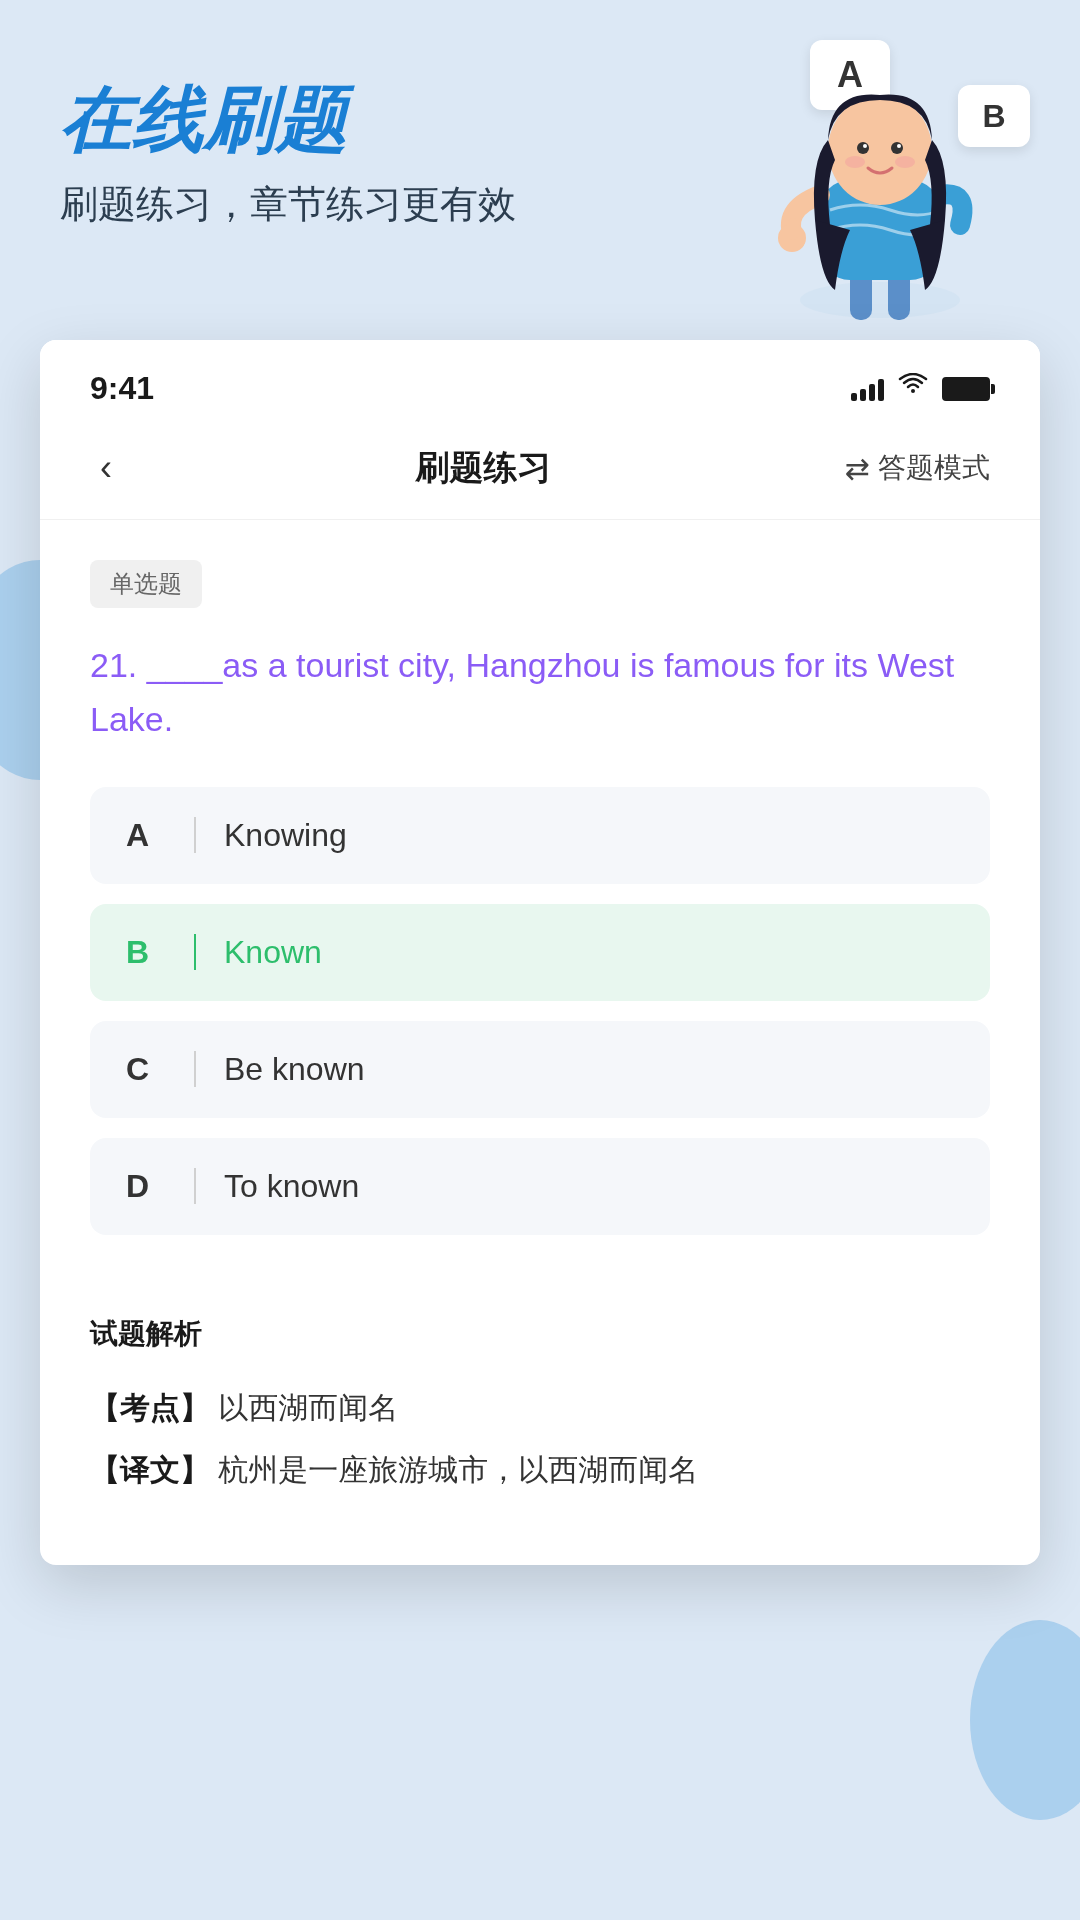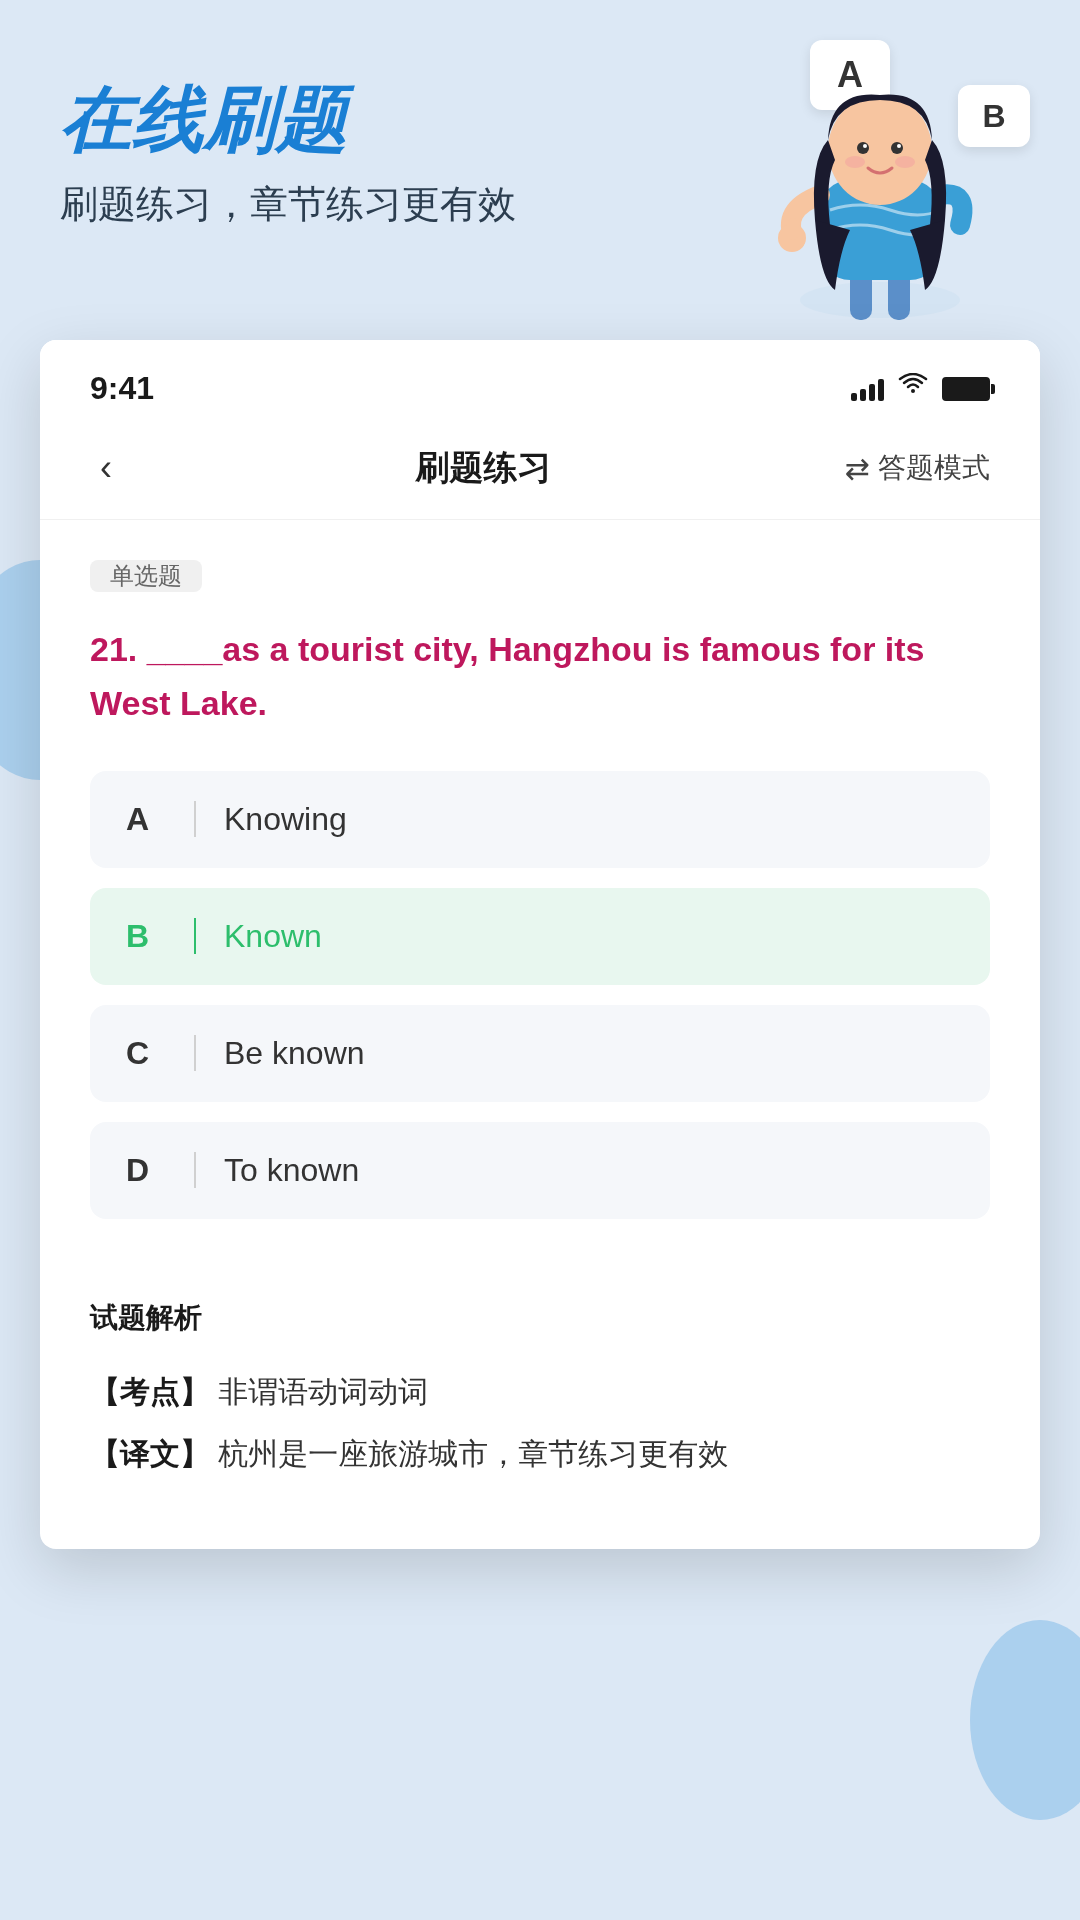--- a/index.html
+++ b/index.html
@@ -220,34 +220,34 @@
       font-size: 30px;
     }
 
     
     .question-area {
       padding: 40px 50px;
     }
 
     .question-type-badge {
       display: inline-block;
-      padding: 0 20px;
+      padding: 8px 20px;
       background: #f0f0f0;
       border-radius: 8px;
       font-size: 24px;
       color: #666;
       margin-bottom: 30px;
     }
 
     .question-text {
       font-size: 34px;
       line-height: 1.6;
-      color: #be185d;
+      color: #8b5cf6;
       margin-bottom: 40px;
-      font-weight: 700;
+      font-weight: 400;
     }
 
     
     .options-list {
       display: flex;
       flex-direction: column;
       gap: 20px;
     }
 
     .option-item {
@@ -447,21 +447,21 @@
         <span class="option-text">To known</span>
       </div>
 
     </div>
   </div>
 
   <div class="analysis-section">
     <div class="analysis-title">试题解析</div>
     <div class="analysis-line">
       <span class="analysis-label">【考点】</span>
-      <span>非谓语动词动词</span>
+      <span>以西湖而闻名</span>
     </div>
     <div class="analysis-line">
       <span class="analysis-label">【译文】</span>
-      <span>杭州是一座旅游城市，章节练习更有效</span>
+      <span>杭州是一座旅游城市，以西湖而闻名</span>
     </div>
   </div>
 
 </div>
 
 </body></html>

